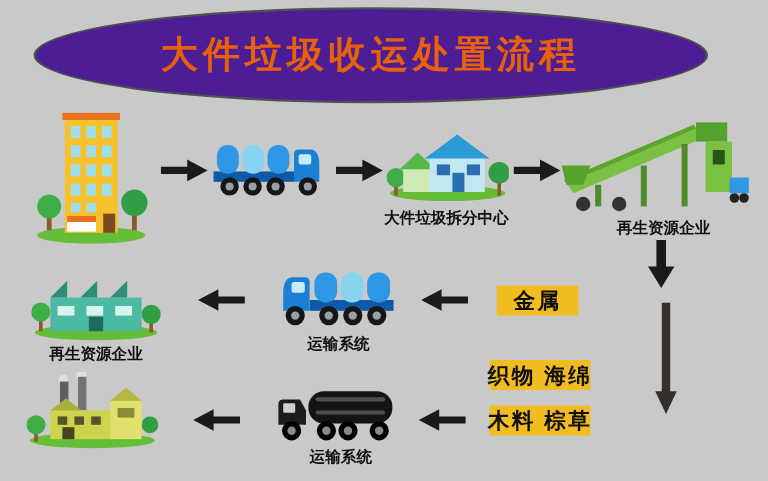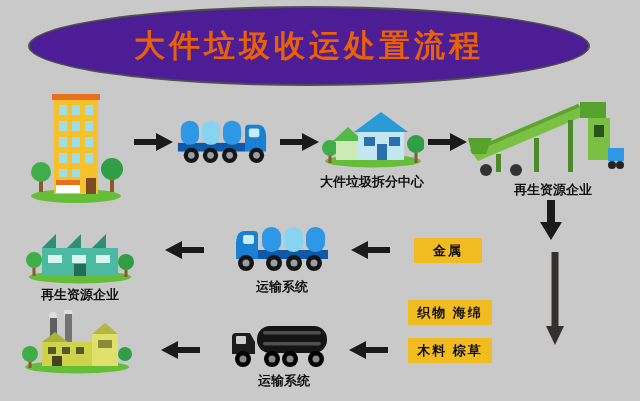--- a/index.html
+++ b/index.html
@@ -19,21 +19,21 @@
     color:var(--title-orange,#e8600a);
     font-size:31px; font-weight:bold; letter-spacing:4px;
     white-space:nowrap;
   }
   .node-label {
     font-size:13px; font-weight:bold; color:#101010;
     text-align:center; white-space:nowrap;
   }
   .tag {
     background:var(--tag-yellow,#f0bc1f);
-    color:#101010; font-weight:bold; font-size:13px;
+    color:#101010; font-weight:bold; font-size:18px;
     display:flex; align-items:center; justify-content:center;
     letter-spacing:2px; white-space:nowrap;
   }
   .flip { transform:scaleX(-1); }
 </style>
 </head>
 <body>
 
 <div class="stage">
 

